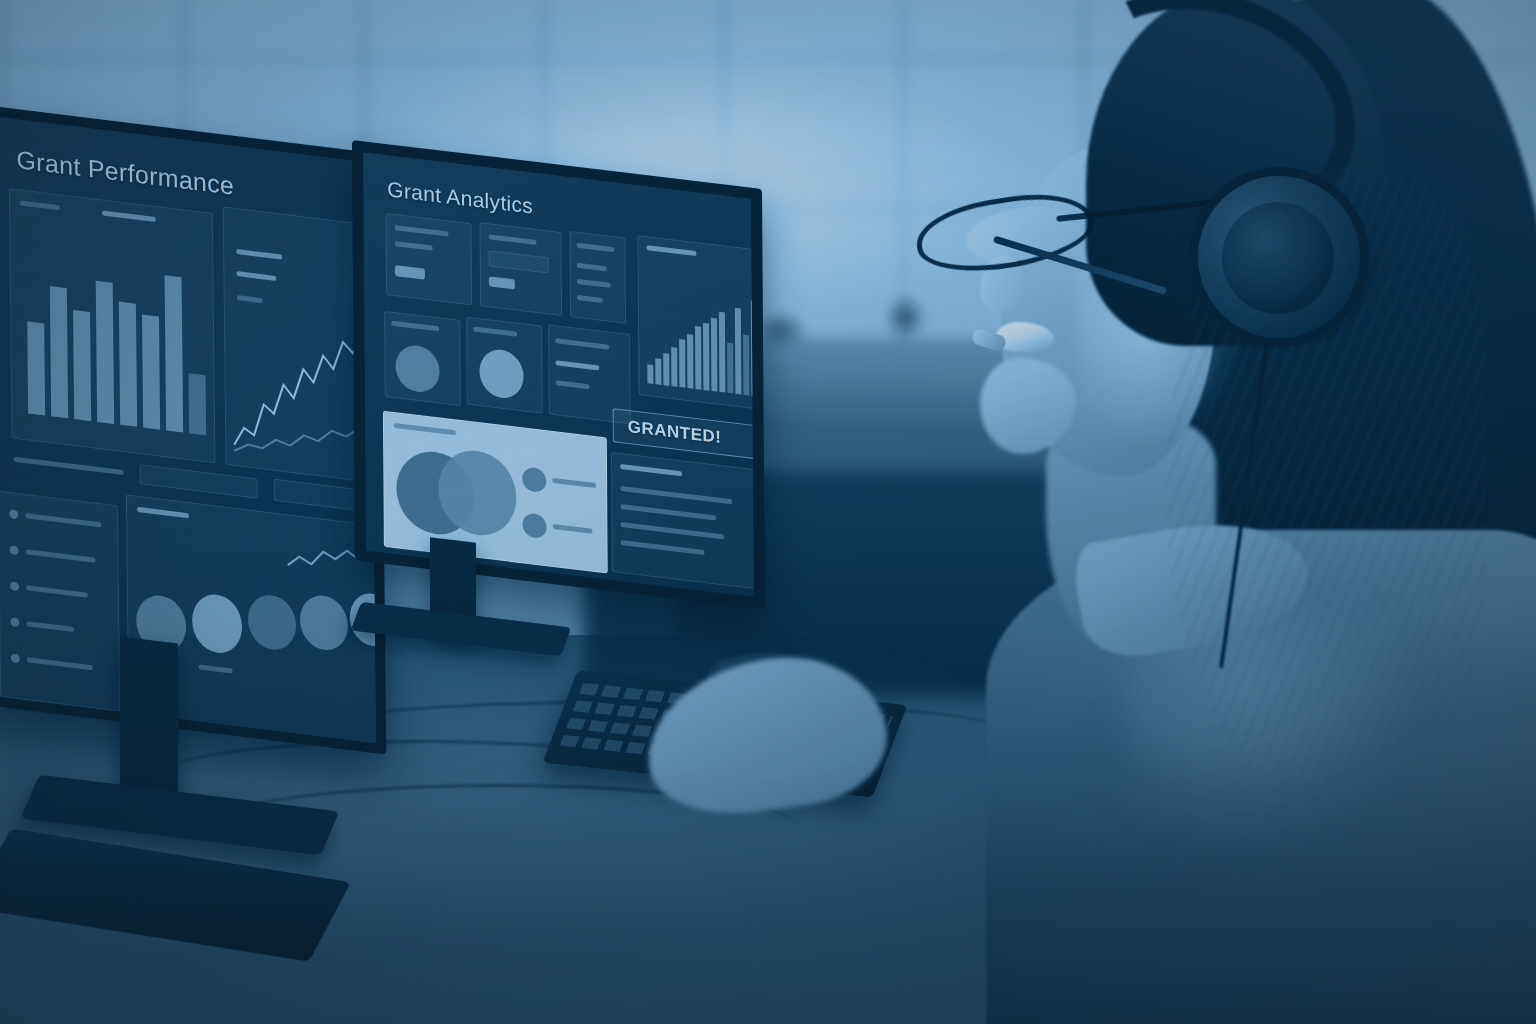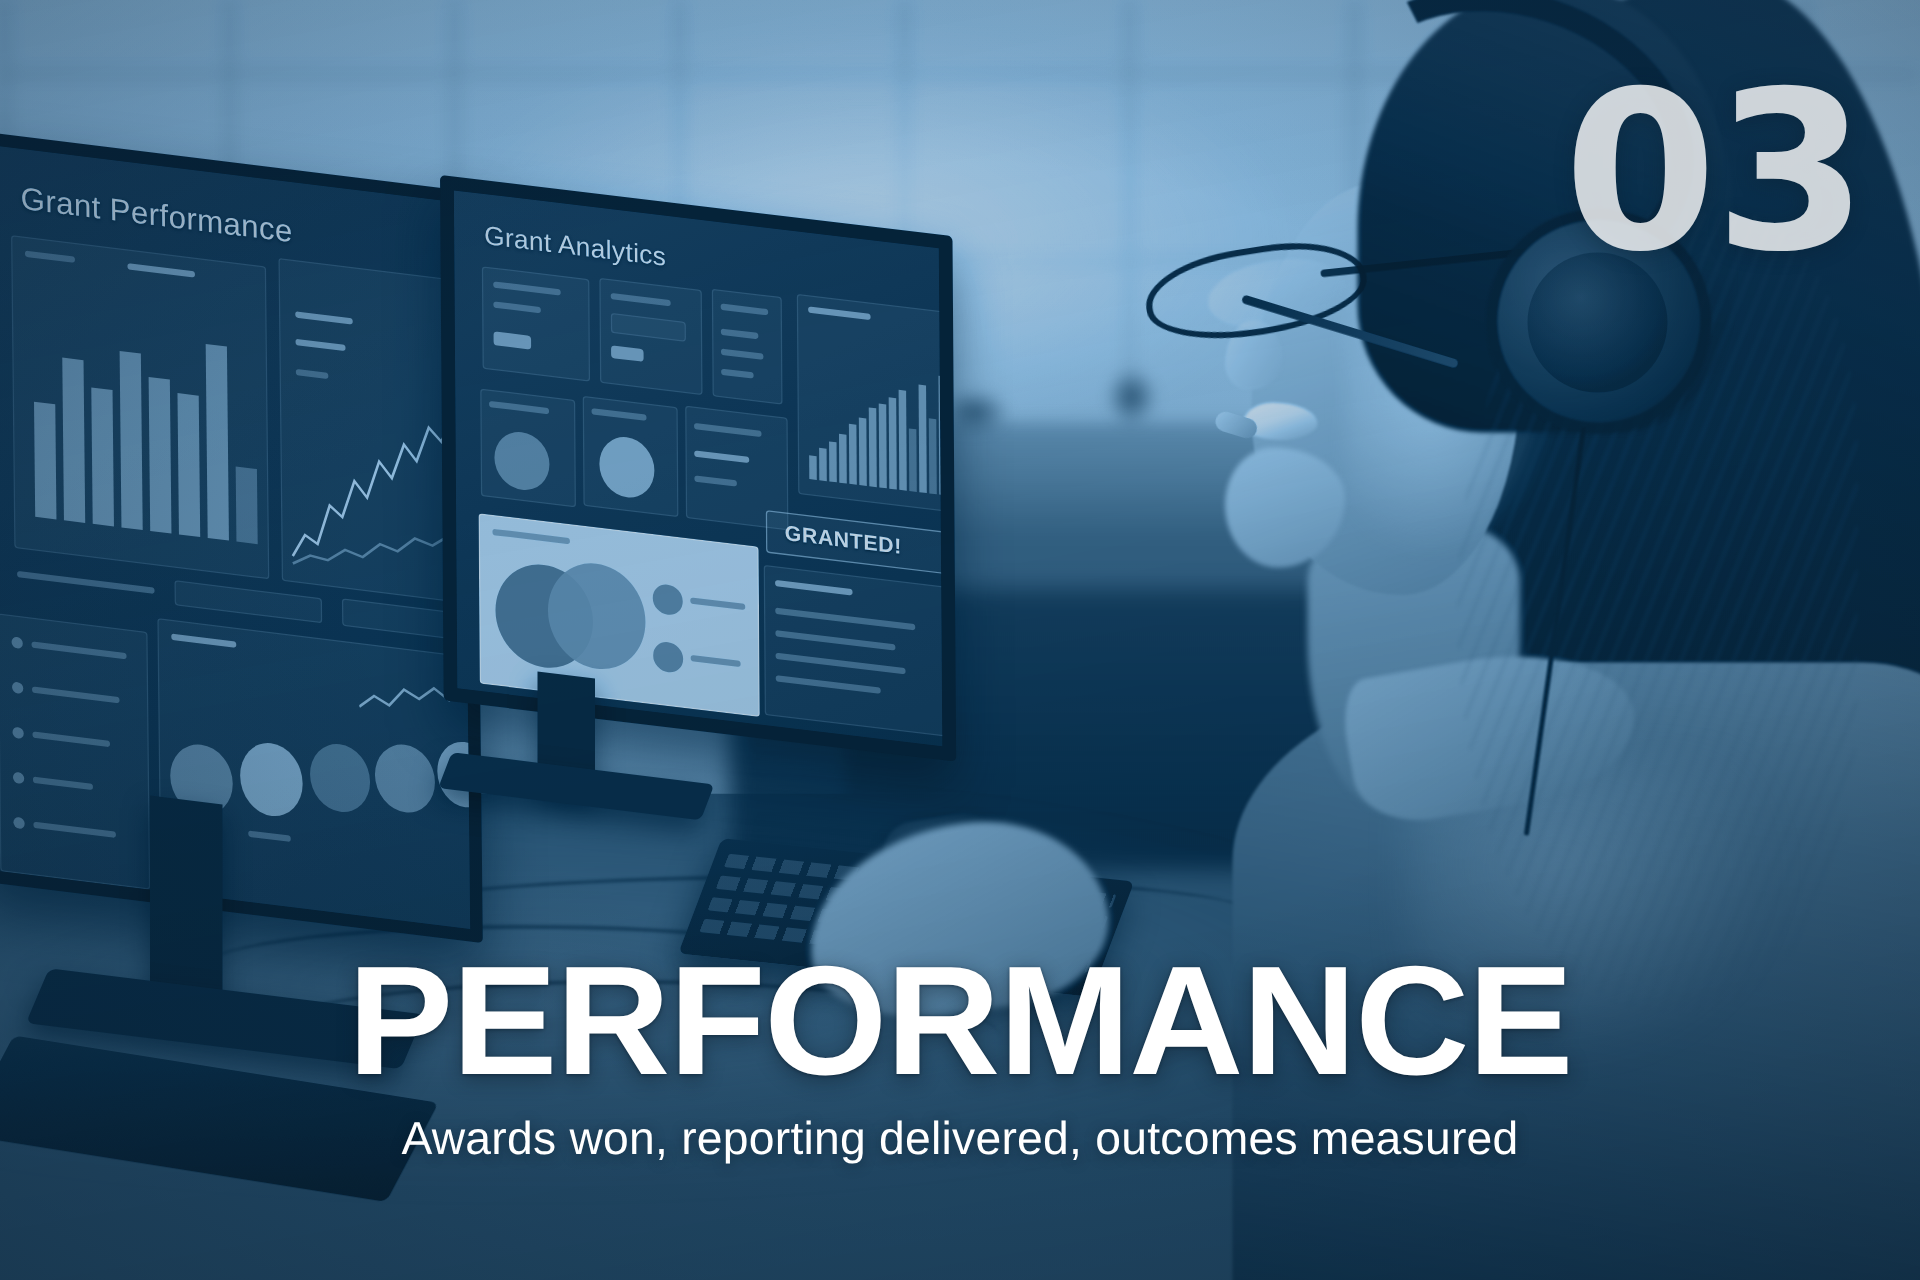--- a/index.html
+++ b/index.html
@@ -572,20 +572,15 @@
       <div class="boom"></div>
       <div class="boom-tip"></div>
       <div class="headset-cord"></div>
     </div>
 
     <div class="tint-blue"></div>
     <div class="duotone"></div>
     <div class="vignette"></div>
   </div>
 
-  <div class="section-number">03</div>
-
-  <div class="title-block">
-    <h1 class="main-title">PERFORMANCE</h1>
-    <p class="subtitle">Awards won, reporting delivered, outcomes measured</p>
-  </div>
+
 
 </div>
 
 </body></html>

